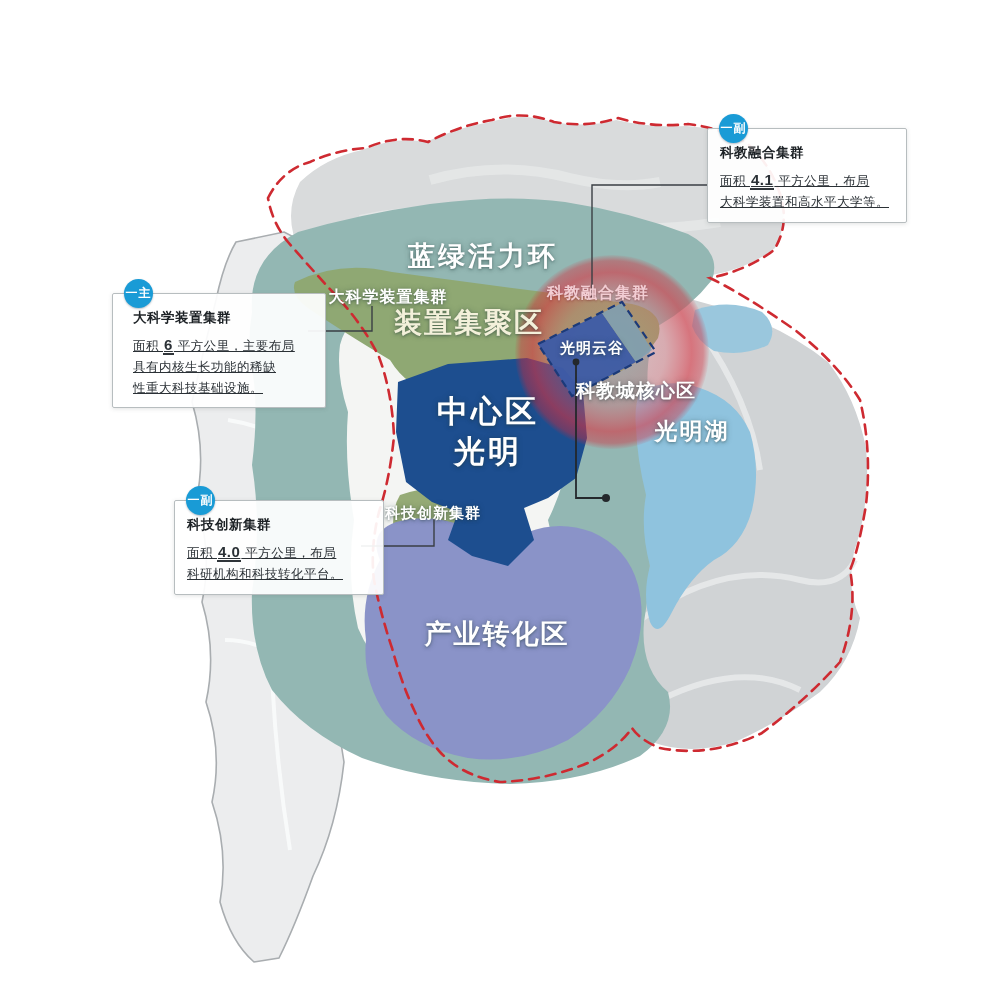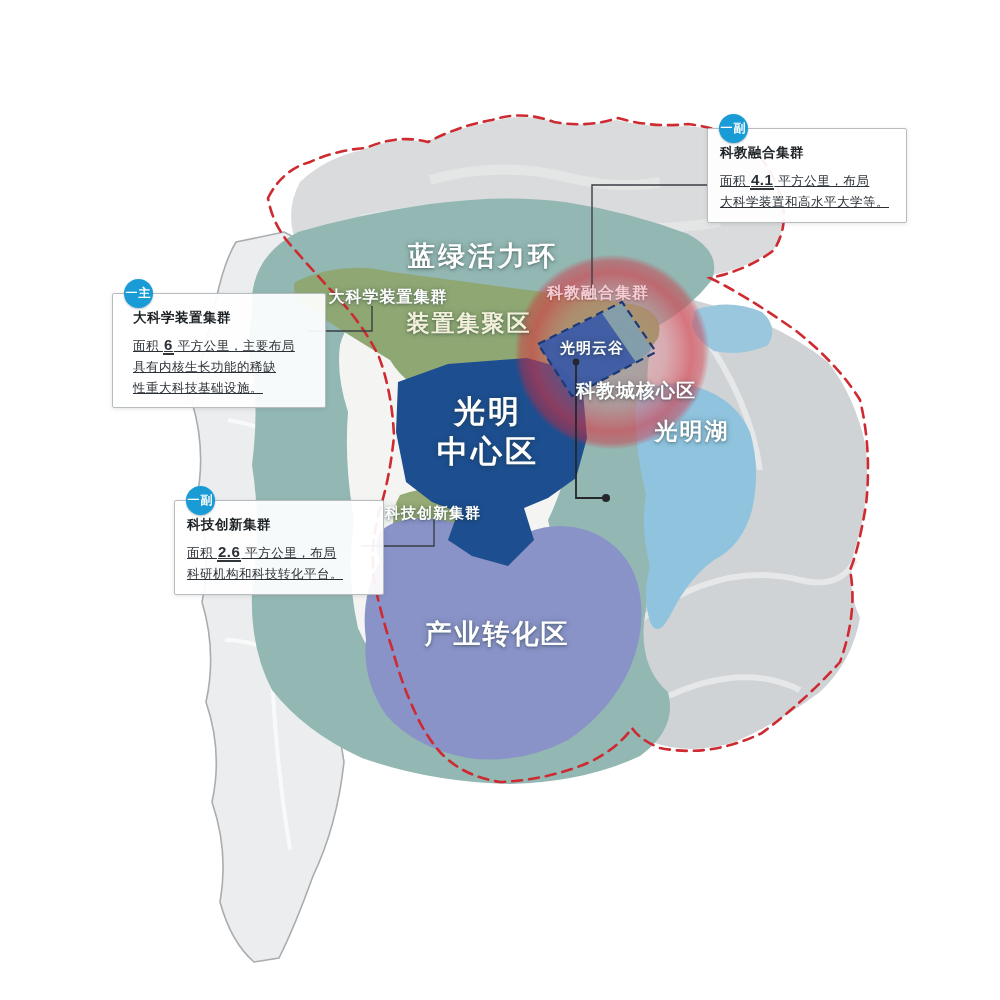--- a/index.html
+++ b/index.html
@@ -9,21 +9,21 @@
   }
   .stage svg{position:absolute;left:0;top:0;}
 
   
   .lbl{
     position:absolute;transform:translate(-50%,-50%);
     color:#ffffff;font-weight:bold;white-space:nowrap;
     text-shadow:0 1px 3px rgba(30,55,55,.5),0 0 6px rgba(30,55,55,.25);
   }
   .lbl-ring      {left:483px;top:256px;font-size:27px;letter-spacing:3px;}
-  .lbl-devzone   {left:469px;top:323px;font-size:23px;letter-spacing:2px;color:#f3f0da;text-align:right;}
+  .lbl-devzone   {left:469px;top:323px;font-size:28px;letter-spacing:2px;color:#f3f0da;text-align:right;}
   .lbl-devsmall  {left:388px;top:297px;font-size:16px;letter-spacing:1px;}
   .lbl-edusmall  {left:598px;top:293px;font-size:16px;letter-spacing:1px;color:#f2cdd3;
                   text-shadow:0 1px 2px rgba(120,30,40,.45);}
   .lbl-valley    {left:560px;top:348px;font-size:15px;letter-spacing:1px;margin-left:32px;}
   .lbl-core      {left:636px;top:391px;font-size:19px;letter-spacing:1px;}
   .lbl-center    {left:488px;top:432px;font-size:31px;letter-spacing:3px;text-align:center;line-height:1.3;}
   .lbl-lake      {left:692px;top:431px;font-size:23px;letter-spacing:2px;}
   .lbl-tech      {left:433px;top:513px;font-size:15px;letter-spacing:1px;}
   .lbl-industry  {left:497px;top:634px;font-size:27px;letter-spacing:2px;}
 
@@ -112,22 +112,22 @@
     <circle cx="606" cy="498" r="4" fill="#24282c"></circle>
   </svg>
 
   <div class="lbl lbl-ring">蓝绿活力环</div>
   <div class="lbl lbl-devsmall">大科学装置集群</div>
   <div class="lbl lbl-devzone">装置集聚区</div>
   <div class="lbl lbl-edusmall">科教融合集群</div>
   <div class="lbl lbl-valley">光明云谷</div>
   <div class="lbl lbl-core">科教城核心区</div>
   <div class="lbl lbl-center">
+    <div>中心区</div>
     <div>光明</div>
-    <div>中心区</div>
   </div>
   <div class="lbl lbl-lake">光明湖</div>
   <div class="lbl lbl-tech">科技创新集群</div>
   <div class="lbl lbl-industry">产业转化区</div>
 
 
   <div class="callout callout-edu">
     <div class="badge">一副</div>
     <div class="title">科教融合集群</div>
     <div class="body">
@@ -143,18 +143,18 @@
       <span>面积 </span><span class="num">6</span><span> 平方公里，主要布局</span><br>
       <span>具有内核生长功能的稀缺</span><br>
       <span>性重大科技基础设施。</span>
     </div>
   </div>
 
   <div class="callout callout-tech">
     <div class="badge">一副</div>
     <div class="title">科技创新集群</div>
     <div class="body">
-      <span>面积 </span><span class="num">2.6</span><span> 平方公里，布局</span><br>
+      <span>面积 </span><span class="num">4.0</span><span> 平方公里，布局</span><br>
       <span>科研机构和科技转化平台。</span>
     </div>
   </div>
 
 </div>
 
 </body></html>

